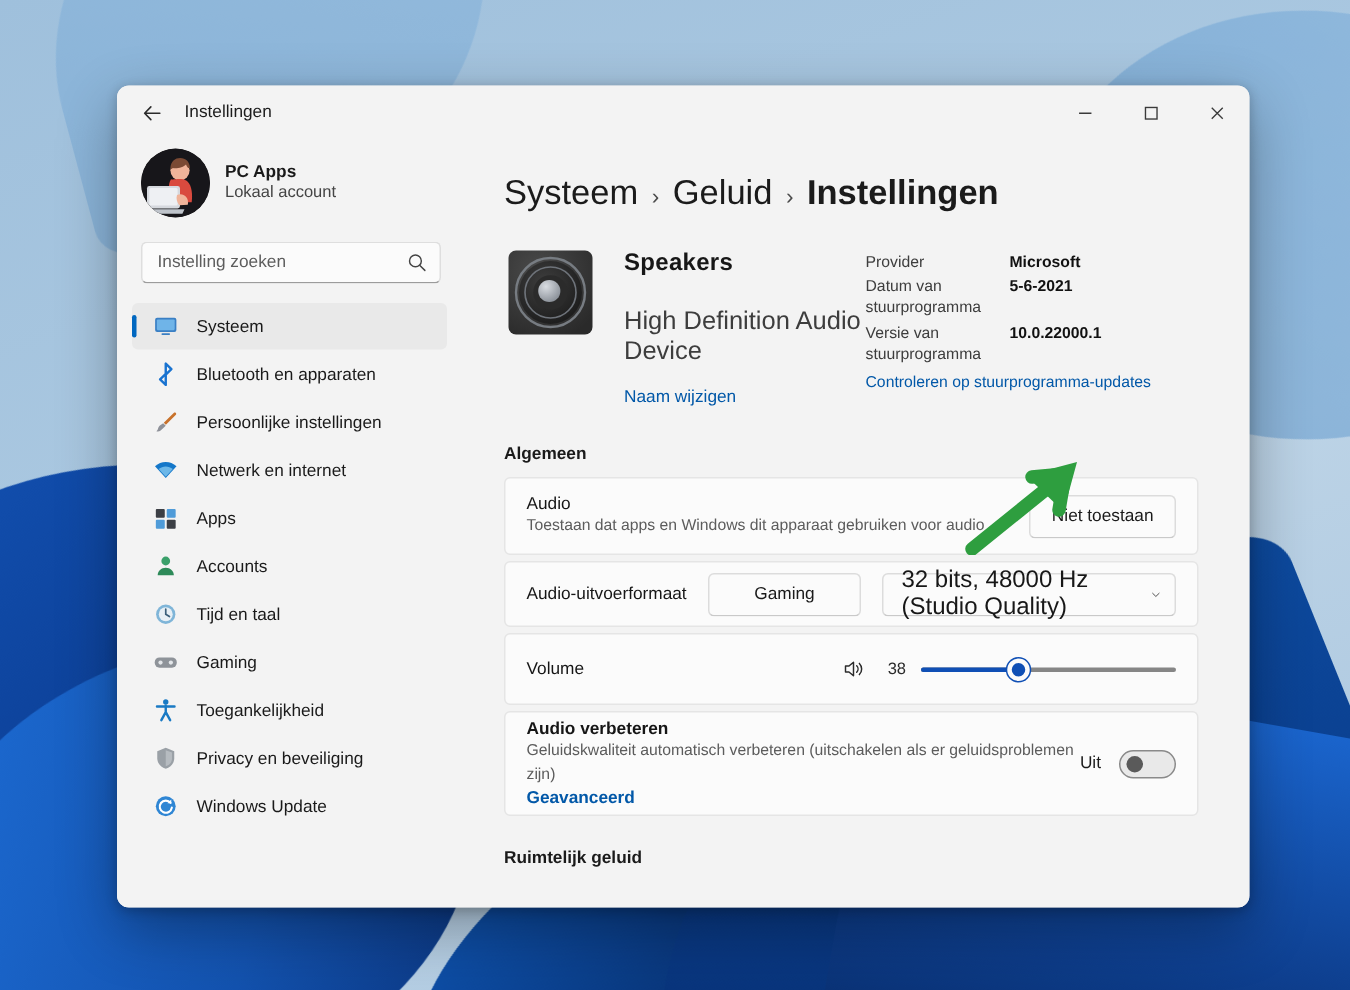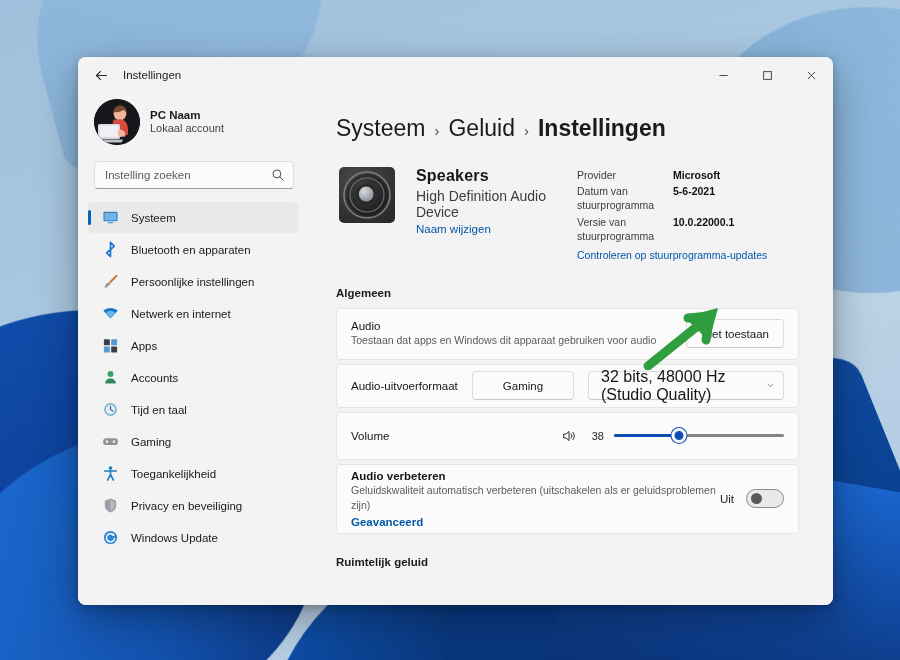--- a/index.html
+++ b/index.html
@@ -163,23 +163,23 @@
     font-size: 23px; color: #1b1b1b; margin-bottom: 22px;
   }
   .crumb { cursor: pointer; }
   .crumb.current { font-weight: bold; cursor: default; }
   .crumb-sep { font-size: 15px; color: #4a4a4a; }
 
   #device-row { display: flex; align-items: flex-start; margin-bottom: 26px; }
   #speaker-icon { width: 62px; height: 62px; flex: none; margin-right: 18px; }
   #device-info { flex: 1; padding-top: 3px; }
   #device-name { font-size: 16px; font-weight: bold; color: #171717; letter-spacing: .2px; }
-  #device-desc { font-size: 14px; color: #3d3d3d; margin-top: 3px; }
+  #device-desc { font-size: 17px; color: #3d3d3d; margin-top: 19px; }
   .link { font-size: 11.5px; color: #0258a8; cursor: pointer; }
-  #device-rename { margin-top: 3px; }
+  #device-rename { margin-top: 15px; }
 
   #driver-table { width: 222px; flex: none; padding-top: 4px; }
   .driver-row { display: flex; font-size: 10.5px; line-height: 1.35; margin-bottom: 2px; }
   .driver-key { width: 96px; color: #3d3d3d; flex: none; }
   .driver-val { color: #111; font-weight: bold; }
   #driver-link { margin-top: 6px; font-size: 10.5px; }
 
   .section-title {
     font-size: 11.5px; font-weight: bold; color: #1a1a1a;
     margin-bottom: 9px;
@@ -301,21 +301,21 @@
                 <path d="M19.6 13.2c.2-4.6 3.1-6.8 6.5-6.8 3.6 0 6.4 2.3 6.5 6.6-1.1.4-2.2-1-2.6-2.4-1.6 1.9-6.1 3-8.8 2.4-.6.5-1 1.1-1.6.2z" fill="#7b4a34"></path>
                 <path d="M20 20.5c-1.1 1.6-1.5 3.8-1.4 6.2.1 3.3 1.4 6.6 3.1 9.2h12.1c.7-5.2.1-10.7-2.5-13.5-1-1.1-2.6-1.9-4.5-2-2.8-.2-5.3.5-6.8.1z" fill="#d94a3e"></path>
                 <rect x="4" y="25" width="22" height="15" rx="1.6" fill="#d6d9de"></rect>
                 <rect x="5.6" y="26.4" width="18.8" height="11.6" rx="1" fill="#eef0f3"></rect>
                 <path d="M2 40.5h27l-1.4 3H3.2z" fill="#bfc4cb"></path>
                 <path d="M24 31c2.4-1 4.6-.4 6 1.2 1.3 1.5 1.6 3.6 1.2 5.3l-5.6.4c-1.6-2-2.4-4.6-1.6-6.9z" fill="#f0b49a"></path>
               </g>
             </svg>
           </div>
           <div class="acct-text">
-            <div id="acct-name">PC Naam</div>
+            <div id="acct-name">PC Apps</div>
             <div id="acct-sub">Lokaal account</div>
           </div>
         </div>
 
         <div id="searchbox">
           <input id="search-input" type="text" placeholder="Instelling zoeken" style="">
           <span class="search-icon">
             <svg width="14" height="14" viewBox="0 0 16 16">
               <circle cx="6.8" cy="6.8" r="4.5" fill="none" stroke="currentColor" stroke-width="1.1"></circle>
               <path d="M10.2 10.2 14 14" stroke="currentColor" stroke-width="1.1" fill="none" stroke-linecap="round"></path>

